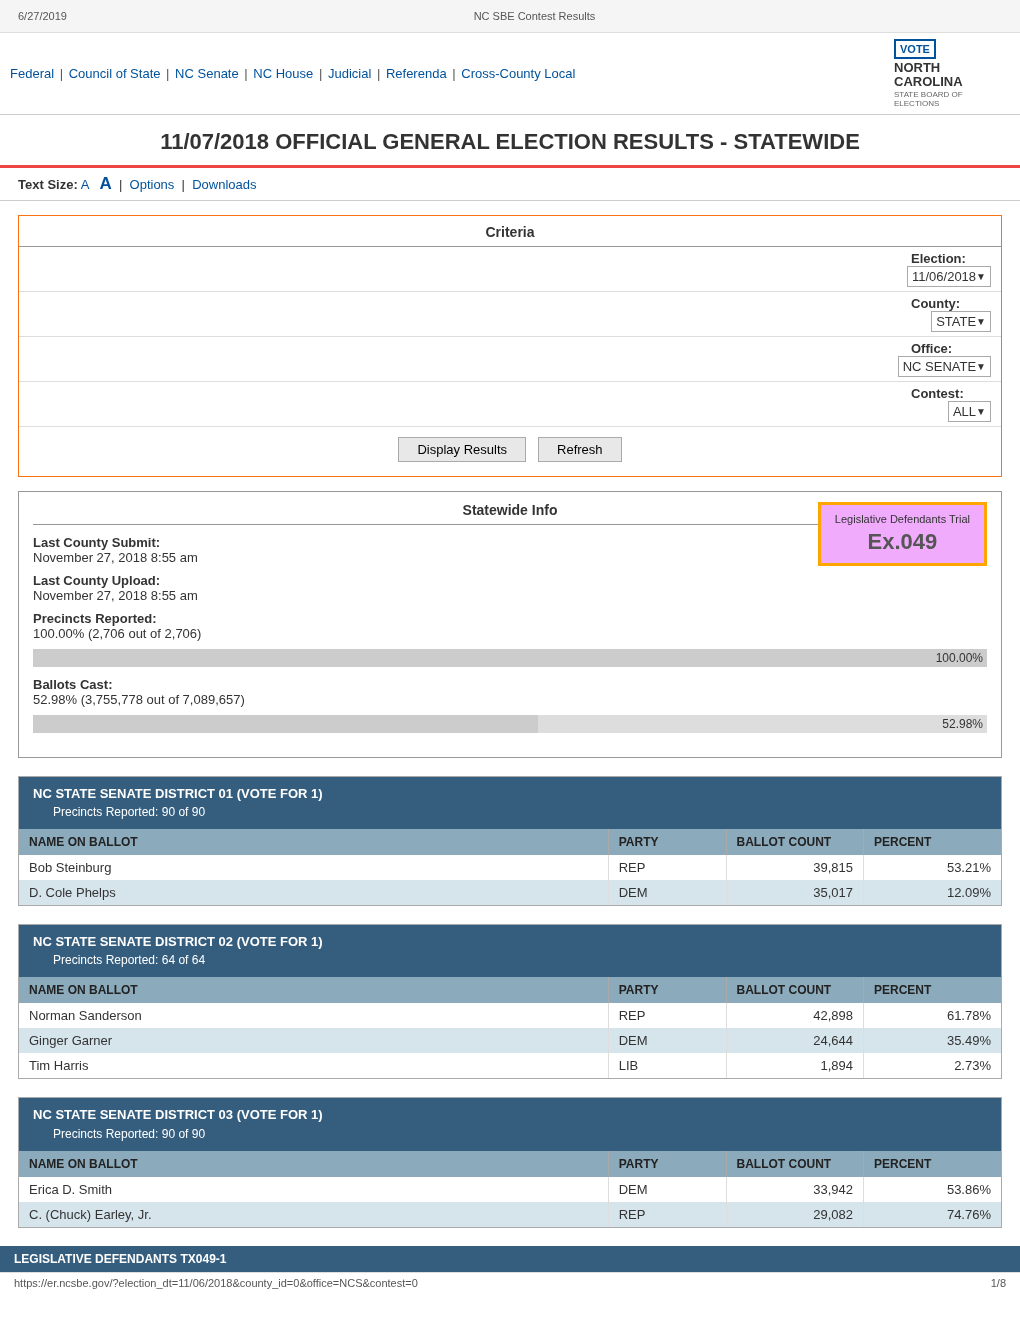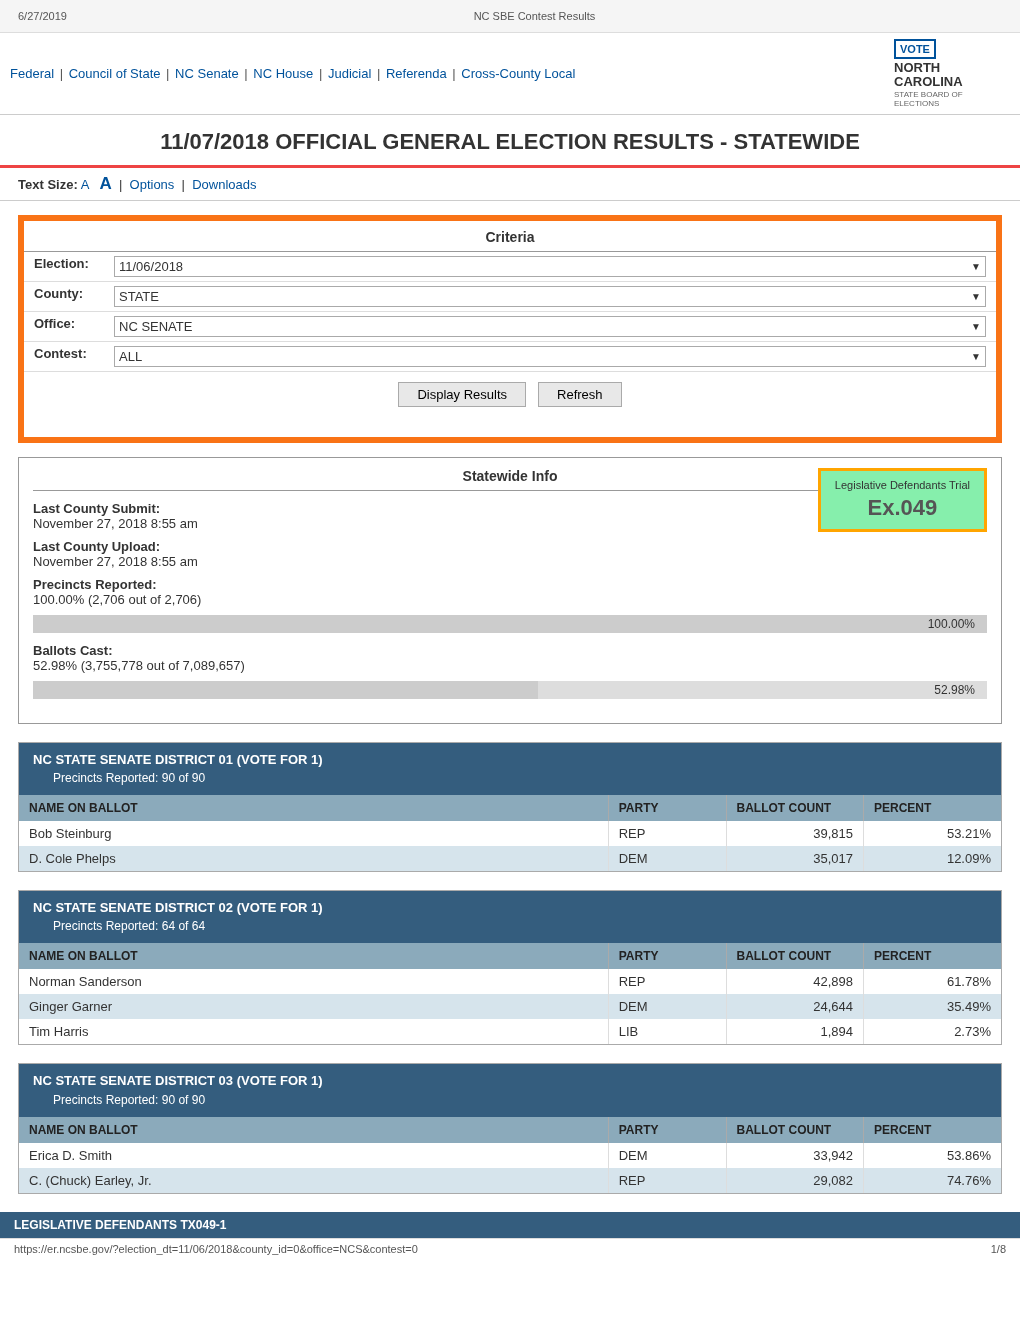--- a/index.html
+++ b/index.html
@@ -19,38 +19,38 @@
     
     #browser-top { background: #f5f5f5; border-bottom: 1px solid #ddd; padding: 10px 18px; font-size: 11px; color: #555; display: flex; justify-content: space-between; }
     #main-title { text-align: center; font-size: 22px; font-weight: bold; color: #333; padding: 14px 0 10px 0; border-bottom: 3px solid #e44; }
 
     
     #text-size-row { padding: 6px 18px; font-size: 13px; color: #333; border-bottom: 1px solid #ccc; }
     #text-size-row b { font-weight: bold; }
     #text-size-row a { color: #00529b; text-decoration: none; cursor: pointer; }
 
     
-    #criteria-section { border: 6px solid #f97316; margin: 14px 18px; padding-bottom: 26px; }
+    #criteria-section { border: 1px solid #f97316; margin: 14px 18px; padding-bottom: 10px; }
     #criteria-title { text-align: center; font-weight: bold; font-size: 14px; padding: 8px 0 6px 0; border-bottom: 1px solid #999; }
-    .criteria-row { display: flex; align-items: flex-start; border-bottom: 1px solid #ddd; padding: 4px 10px; }
+    .criteria-row { display: flex; align-items: flex-end; border-bottom: 1px solid #ddd; padding: 4px 10px; flex-direction: column; }
     .criteria-label { font-weight: bold; width: 80px; }
     .criteria-select { flex: 1; border: 1px solid #aaa; padding: 2px 4px; background: #fff; font-size: 13px; cursor: pointer; display: flex; align-items: center; justify-content: space-between; }
     .criteria-select-arrow { font-size: 10px; color: #333; }
     #criteria-buttons { display: flex; justify-content: center; gap: 12px; padding: 10px 0 4px 0; }
     .criteria-btn { border: 1px solid #aaa; background: #e8e8e8; padding: 4px 18px; font-size: 13px; cursor: pointer; }
 
     
     #statewide-section { border: 1px solid #999; margin: 14px 18px; padding: 10px 14px 14px 14px; position: relative; }
     #statewide-title { text-align: center; font-weight: bold; font-size: 14px; border-bottom: 1px solid #999; margin-bottom: 10px; padding-bottom: 6px; }
     .sw-label { font-weight: bold; font-size: 13px; }
     .sw-value { font-size: 13px; margin-bottom: 8px; }
     .progress-bar-bg { background: #ddd; height: 18px; width: 100%; margin: 4px 0 10px 0; position: relative; }
     .progress-bar-fill { height: 100%; background: #ccc; }
-    .progress-bar-label { position: absolute; right: 12px; top: 0; font-size: 12px; color: #333; line-height: 18px; }
-    #exhibit-box { position: absolute; top: 10px; right: 14px; border: 3px solid orange; padding: 8px 14px; background: #86efac; text-align: center; font-size: 13px; }
+    .progress-bar-label { position: absolute; right: 4px; top: 0; font-size: 12px; color: #333; line-height: 18px; }
+    #exhibit-box { position: absolute; top: 10px; right: 14px; border: 3px solid orange; padding: 8px 14px; background: #f0abfc; text-align: center; font-size: 13px; }
     #exhibit-box .ex-text { font-size: 11px; margin-bottom: 4px; }
     #exhibit-box .ex-num { font-size: 22px; font-weight: bold; color: #555; }
 
     
     #results-area { margin: 18px 18px 0 18px; }
     .district-block { margin-bottom: 18px; border: 1px solid #aaa; }
     .district-header { background: #345d7e; color: #fff; padding: 8px 14px; font-size: 13px; font-weight: bold; line-height: 1.4; }
     .district-header .precincts-line { font-weight: normal; font-size: 12px; padding-left: 20px; }
     .result-table { width: 100%; border-collapse: collapse; }
     .result-table thead tr { background: #8baabb; }

